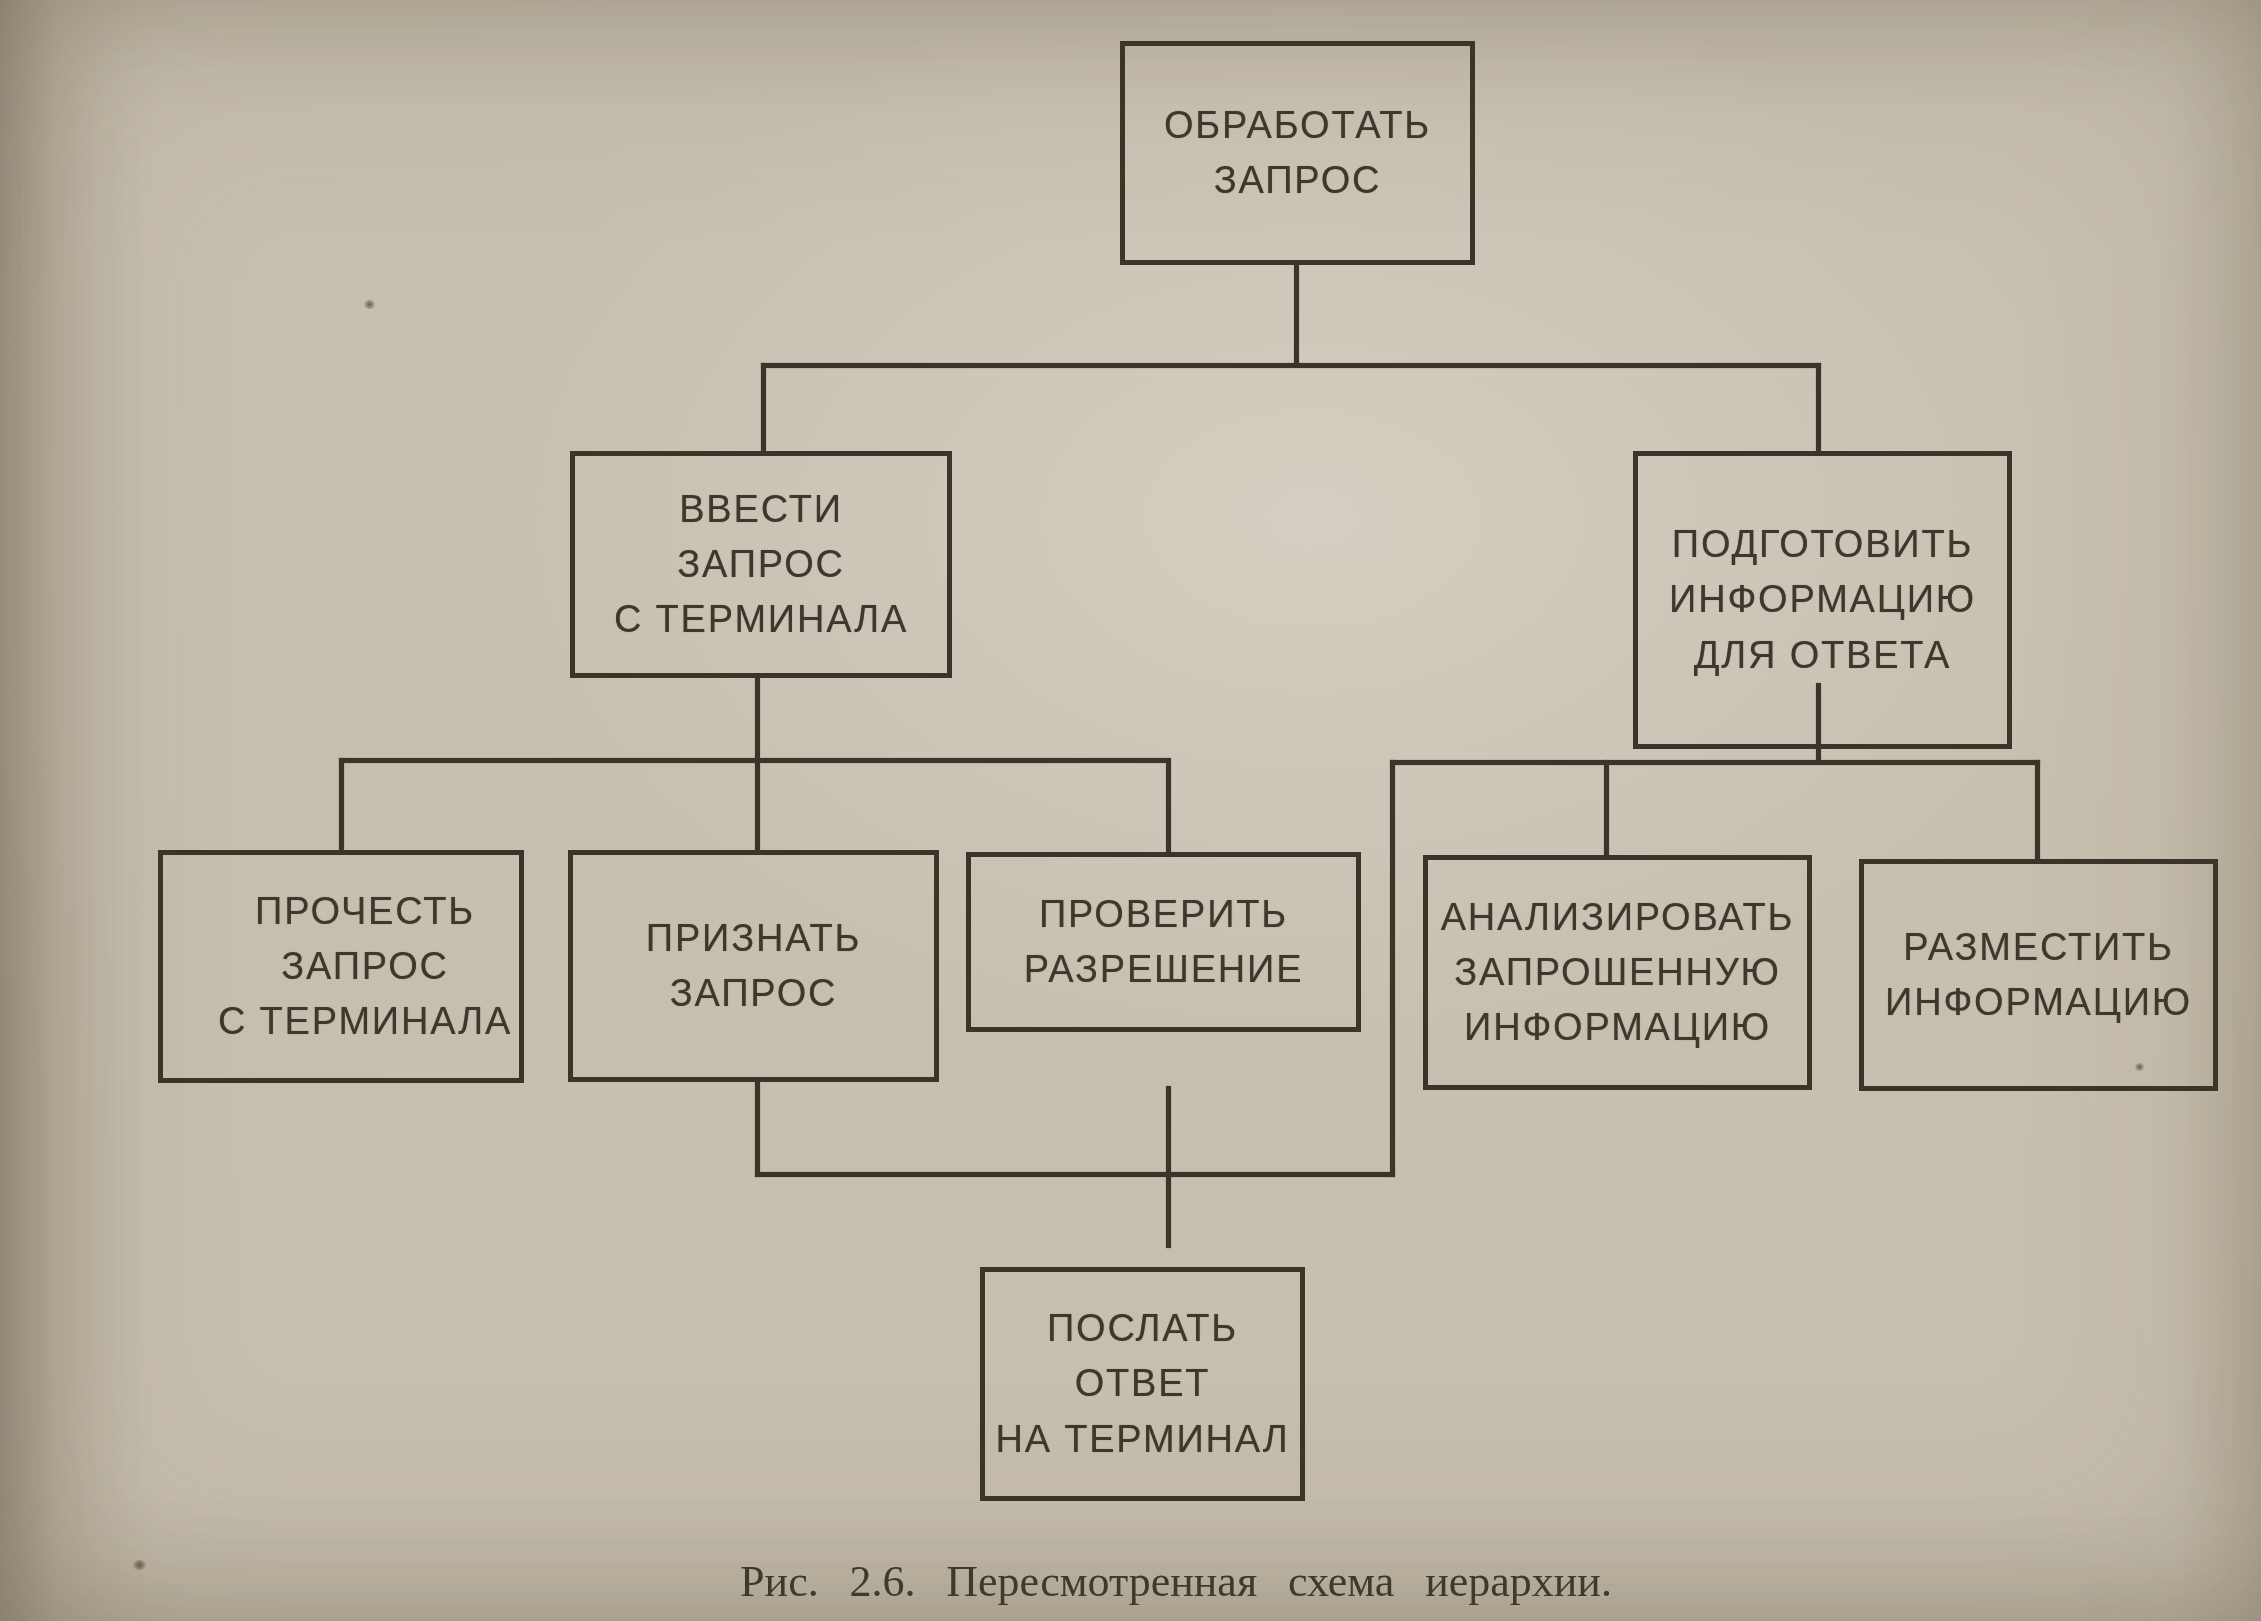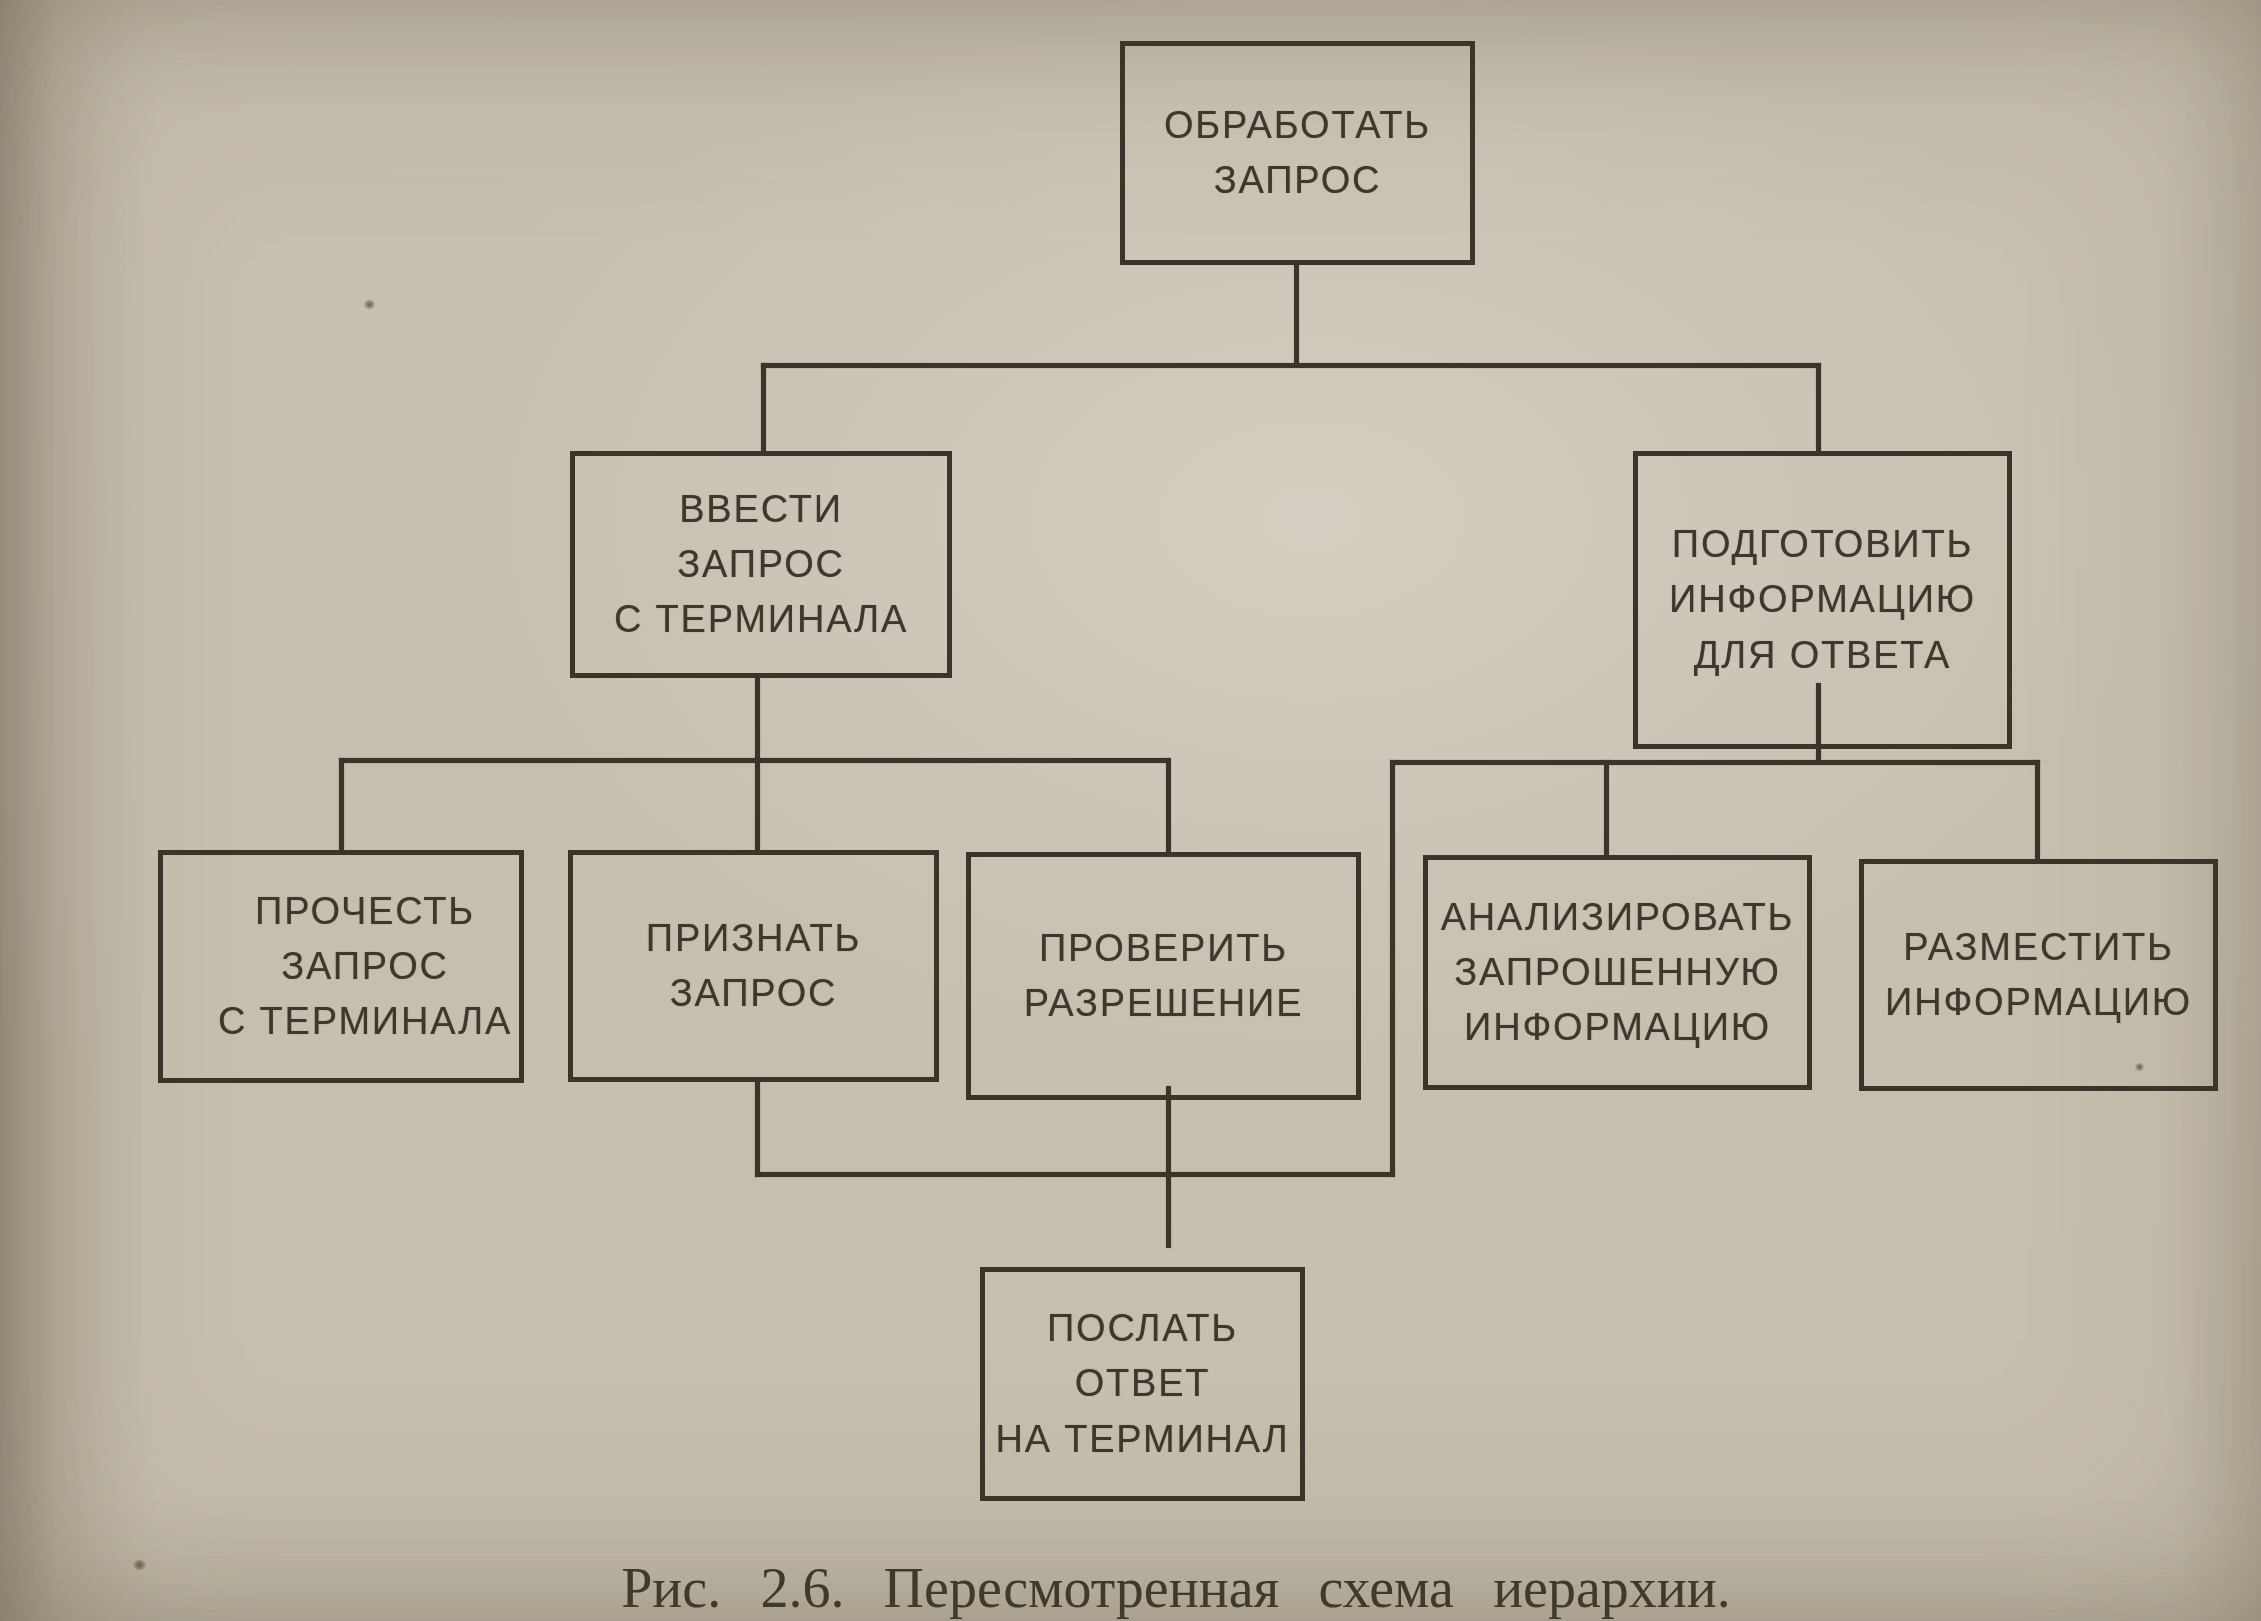--- a/index.html
+++ b/index.html
@@ -50,21 +50,21 @@
     background: #39352b;
     box-shadow: 0 0 0.9px rgba(57,53,43,.6);
   }
   .caption {
     position: absolute;
     left: 561px;
     top: 1556px;
     width: 1230px;
     text-align: center;
     font-family: "Liberation Serif", "DejaVu Serif", serif;
-    font-size: 56px;
+    font-size: 44px;
     color: #3d382d;
     word-spacing: 0.45em;
     white-space: nowrap;
   }
   .speck {
     position: absolute;
     border-radius: 50%;
     background: radial-gradient(circle, rgba(74,62,44,.75) 0%, rgba(74,62,44,.25) 60%, rgba(0,0,0,0) 100%);
     pointer-events: none;
   }
@@ -115,21 +115,21 @@
     <span class="node-label">ПРОЧЕСТЬ
 ЗАПРОС
 С ТЕРМИНАЛА</span>
   </div>
 
   <div class="node" style="left:568px; top:850px; width:371px; height:232px;">
     <span class="node-label">ПРИЗНАТЬ
 ЗАПРОС</span>
   </div>
 
-  <div class="node" style="left:966px; top:852px; width:395px; height:248px;">
+  <div class="node" style="left:966px; top:852px; width:395px; height:180px;">
     <span class="node-label">ПРОВЕРИТЬ
 РАЗРЕШЕНИЕ</span>
   </div>
 
   <div class="node" style="left:1423px; top:855px; width:389px; height:235px;">
     <span class="node-label">АНАЛИЗИРОВАТЬ
 ЗАПРОШЕННУЮ
 ИНФОРМАЦИЮ</span>
   </div>
 

